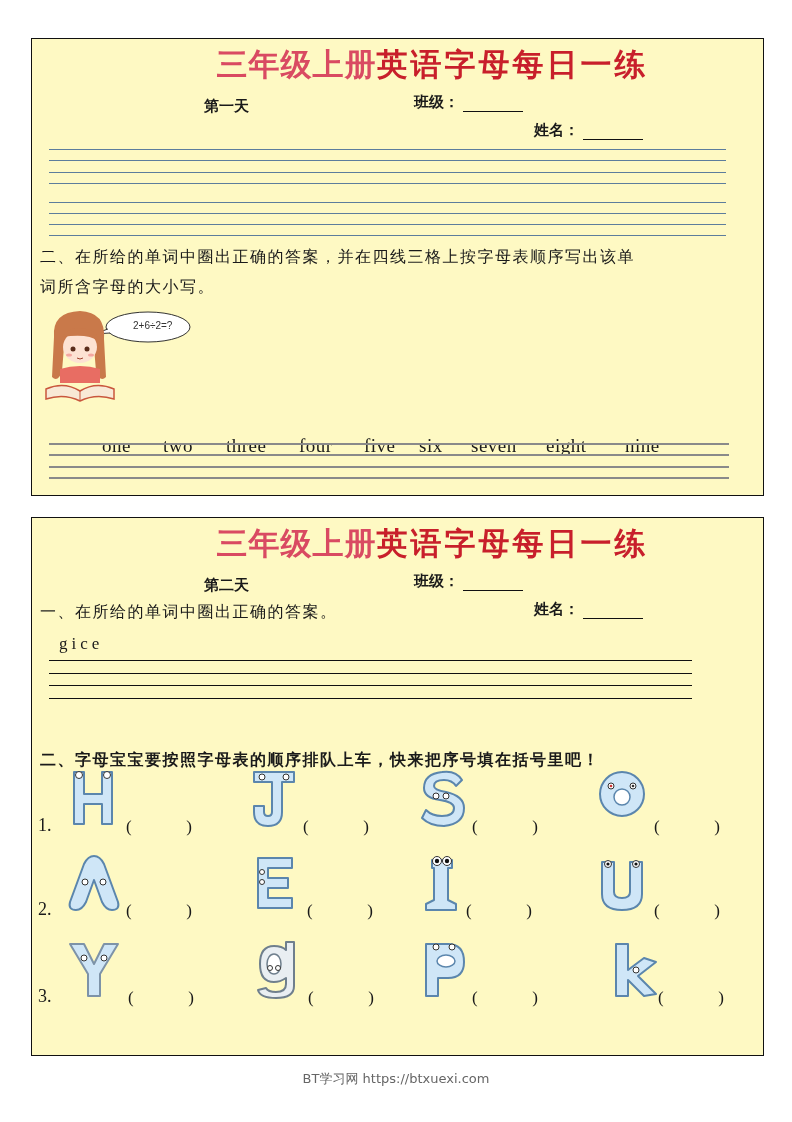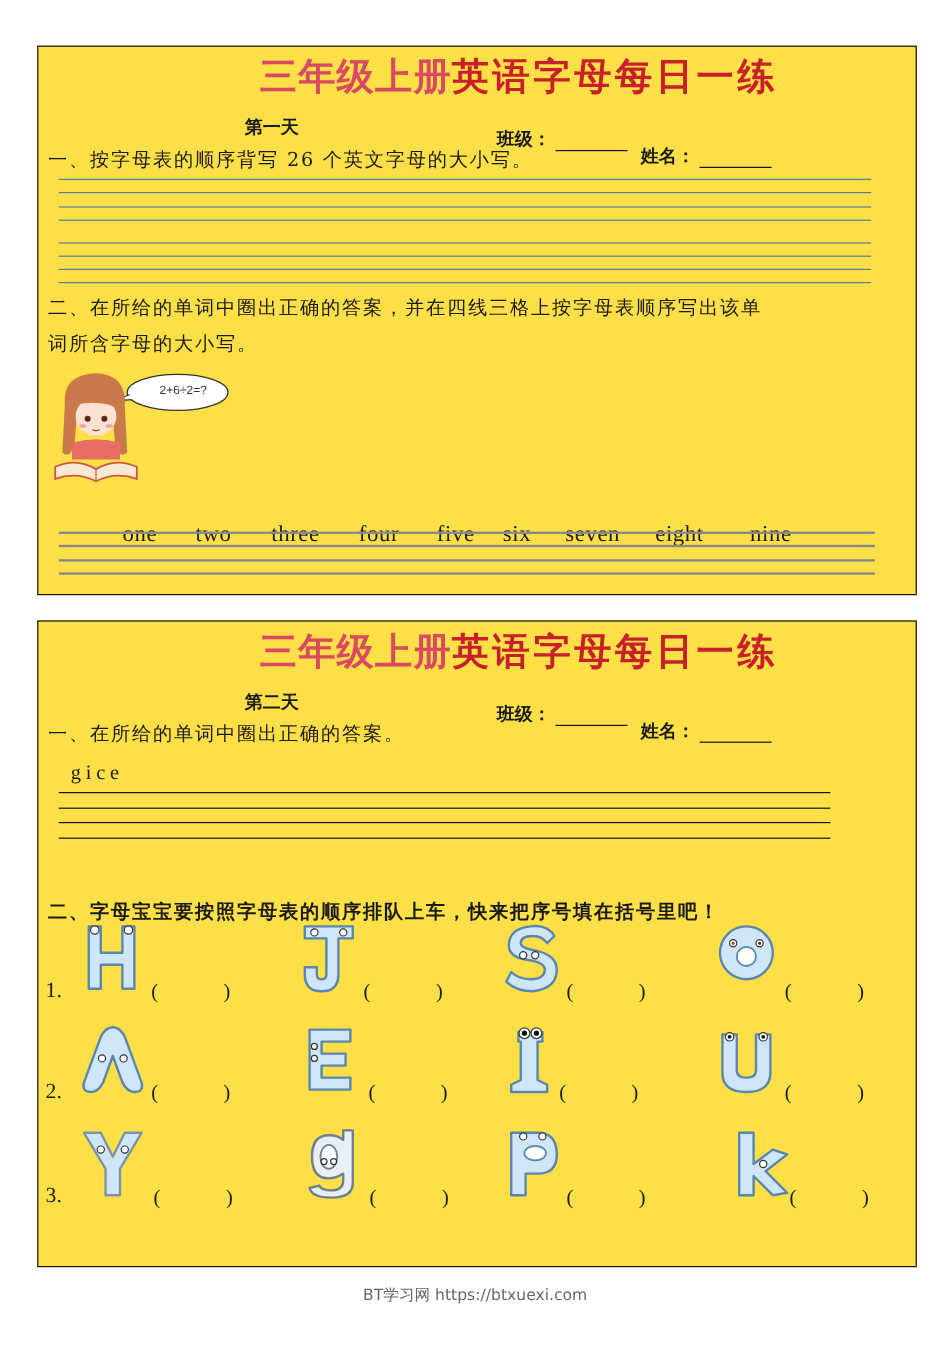--- a/index.html
+++ b/index.html
@@ -1,28 +1,28 @@
 <!DOCTYPE html>
 <html><head>
 <meta charset="utf-8">
 <style>
   html, body { margin: 0; padding: 0; }
   body {
     width: 792px; height: 1122px; position: relative; background: #ffffff;
     font-family: "DejaVu Serif", "Liberation Serif", serif; color: #1a1a1a; overflow: hidden;
   }
-  .sheet { position: absolute; border: 1.5px solid #111; box-sizing: border-box; background: #fde047; }
+  .sheet { position: absolute; border: 1.5px solid #111; box-sizing: border-box; background: #fef9c3; }
   #sheet1 { left: 31px; top: 38px; width: 733px; height: 458px; }
   #sheet2 { left: 31px; top: 517px; width: 733px; height: 539px; }
   .title { position: absolute; left: 0; right: 0; top: 4px; text-align: center; font-size: 31px; line-height: 42px; white-space: nowrap; padding-left: 70px; box-sizing: border-box; }
   .title .t1 { font-family: "DejaVu Sans", "Liberation Sans", sans-serif; color: #d94a62; font-weight: bold; letter-spacing: 1px; }
   .title .t2 { font-family: "DejaVu Serif", "Liberation Serif", serif; color: #c81f2b; font-weight: bold; letter-spacing: 3px; }
   .meta { position: absolute; top: 54px; left: 0; right: 0; height: 22px; font-size: 15px; font-weight: bold; }
   .meta .day { position: absolute; left: 172px; top: 4px; }
-  .meta .cls { position: absolute; left: 382px; top: 14px; }
+  .meta .cls { position: absolute; left: 382px; top: 0; }
   .meta .blank { display: inline-block; width: 60px; border-bottom: 1.2px solid #111; height: 16px; vertical-align: bottom; margin-left: 4px; }
   .meta .nm { position: absolute; left: 502px; top: 0; margin-top: 28px; }
   .q { position: absolute; left: 8px; font-size: 16px; line-height: 28px; letter-spacing: 1.5px; }
   .ruled { position: absolute; height: 0; }
   .ruled.blue { border-top: 1.3px solid #5d7d9c; }
   .ruled.gray { border-top: 2px solid #8a8a8a; }
   .ruled.black { border-top: 1.3px solid #111; }
   .words { position: absolute; top: 372px; left: 0; width: 733px; height: 24px; font-family: "Liberation Serif", "DejaVu Serif", serif; font-size: 19px; }
   .words span { position: absolute; top: 0; letter-spacing: 0.5px; margin-top: 24px; }
   .girl { position: absolute; left: 8px; top: 268px; width: 80px; height: 100px; }
@@ -39,21 +39,20 @@
 
 <div class="sheet" id="sheet1">
   <div class="title">
     <span class="t1">三年级上册</span><span class="t2">英语字母每日一练</span>
   </div>
   <div class="meta">
     <span class="day">第一天</span>
     <span class="cls"><span>班级：</span><span class="blank"></span></span>
     <span class="nm"><span>姓名：</span><span class="blank"></span></span>
   </div>
-  <div class="q" style="top:80px;">一、按字母表的顺序背写 26 个英文字母的大小写。</div>
 
   <div>
     <div class="ruled blue" style="left:17px; width:677px; top:110px;"></div>
     <div class="ruled blue" style="left:17px; width:677px; top:121px;"></div>
     <div class="ruled blue" style="left:17px; width:677px; top:133px;"></div>
     <div class="ruled blue" style="left:17px; width:677px; top:144px;"></div>
   </div>
   <div>
     <div class="ruled blue" style="left:17px; width:677px; top:163px;"></div>
     <div class="ruled blue" style="left:17px; width:677px; top:174px;"></div>

